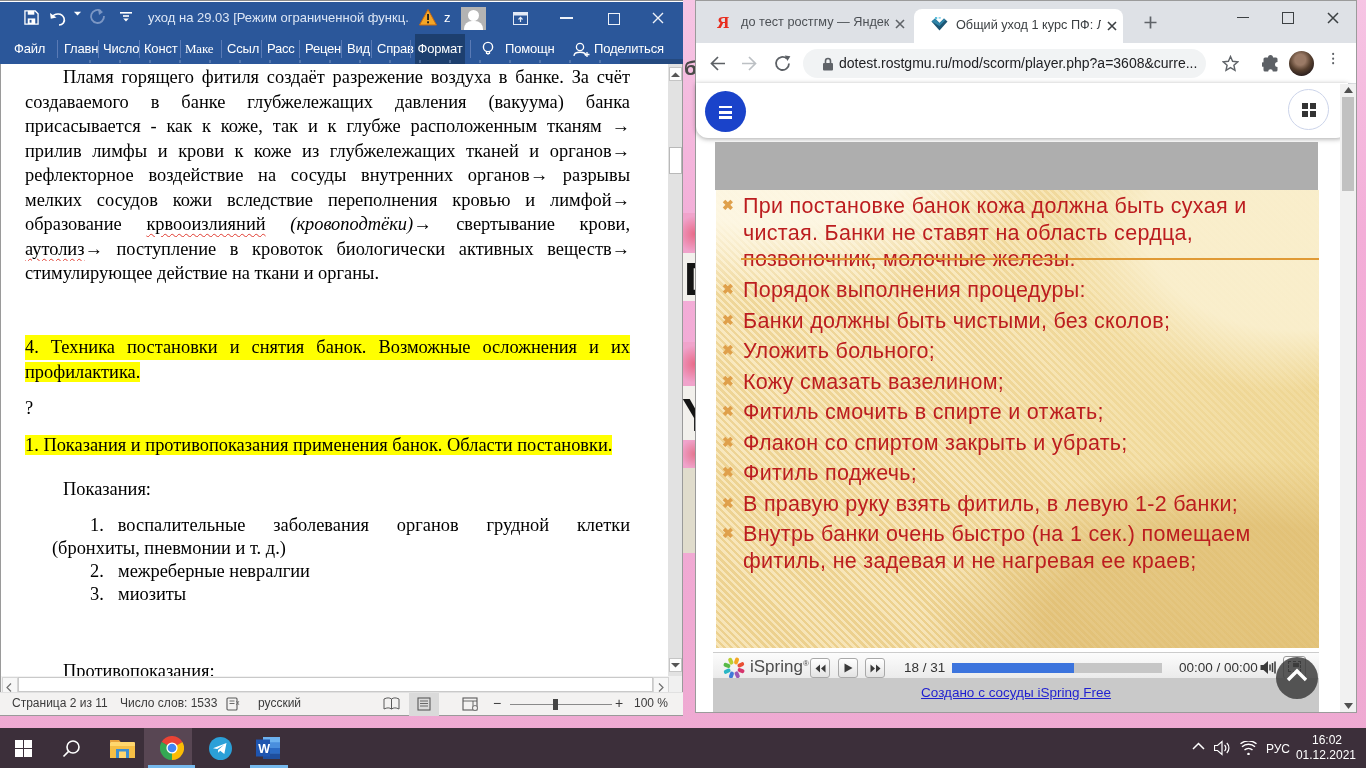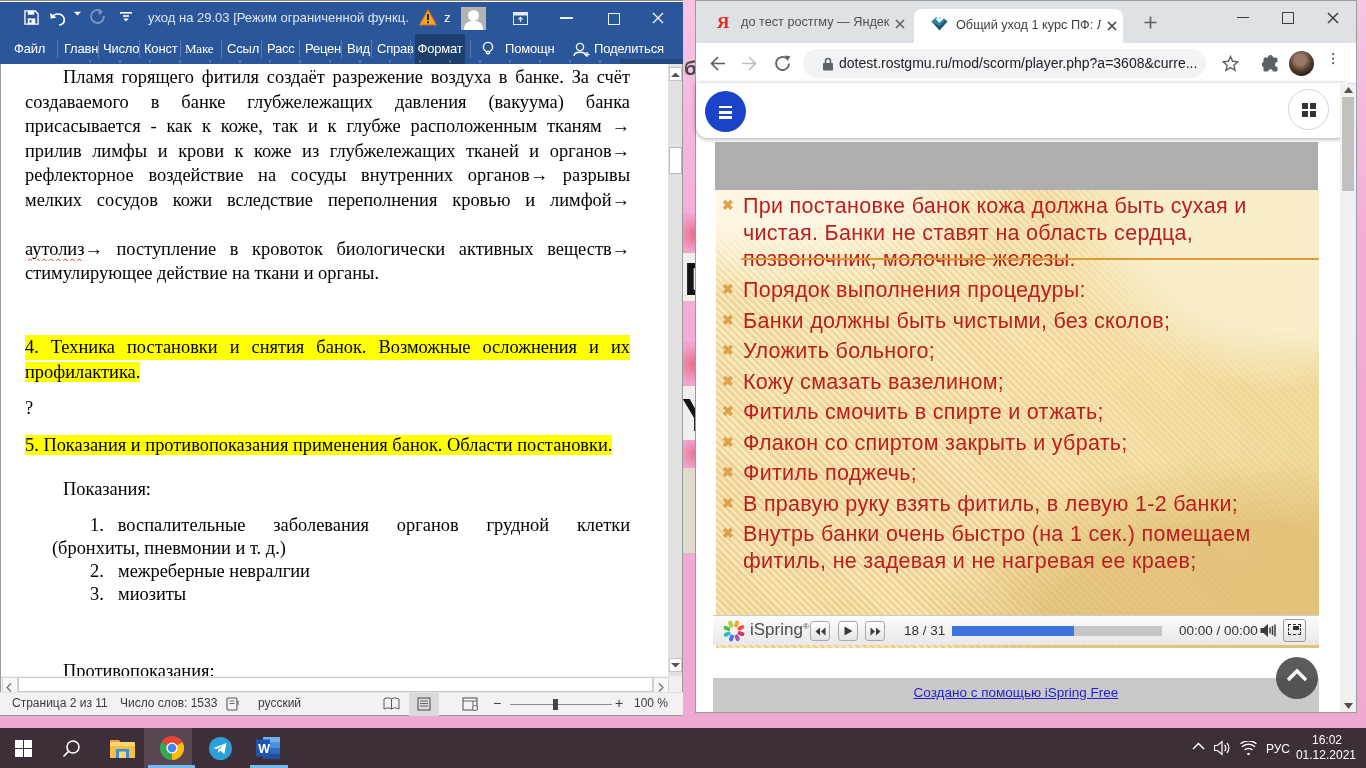--- a/index.html
+++ b/index.html
@@ -134,26 +134,27 @@
         </g>
       </svg>
     </div>
     <div id="wdoc">
       <div class="dline" style="top:1px;padding-left:38px;width:567px;">Пламя горящего фитиля создаёт разрежение воздуха в банке. За счёт</div>
       <div class="dline" style="top:25.5px">создаваемого в банке глубжележащих давления (вакуума) банка</div>
       <div class="dline" style="top:50.1px">присасывается - как к коже, так и к глубже расположенным тканям →</div>
       <div class="dline" style="top:74.6px">прилив лимфы и крови к коже из глубжележащих тканей и органов→</div>
       <div class="dline" style="top:123.7px">мелких сосудов кожи вследствие переполнения кровью и лимфой→</div>
       <div class="dline" style="top:99.2px">рефлекторное воздействие на сосуды внутренних органов→ разрывы</div>
+      <div class="dline" style="top:148.3px">образование <span class="sq">крвооизлияний</span> <i>(кровоподтёки)</i>→ свертывание крови,</div>
       <div class="dline" style="top:172.8px"><span class="sq">аутолиз</span>→ поступление в кровоток биологически активных веществ→</div>
       <div class="dpara" style="top:197.4px">стимулирующее действие на ткани и органы.</div>
       <div class="dline hl" style="top:271px">4. Техника постановки и снятия банок. Возможные осложнения и их</div>
       <div class="dpara" style="top:295.5px"><span class="hl">профилактика.</span></div>
       <div class="dpara" style="top:332px">?</div>
-      <div class="dpara" style="top:369px"><span class="hl">5. Показания и противопоказания применения банок. Области постановки.</span></div>
+      <div class="dpara" style="top:369px"><span class="hl">1. Показания и противопоказания применения банок. Области постановки.</span></div>
       <div class="dpara" style="top:413px;padding-left:38px;">Показания:</div>
       <div class="dline" style="top:450px;height:23px;line-height:23px;padding-left:65px;width:540px;"><span style="margin-right:14px;">1.</span>воспалительные заболевания органов грудной клетки</div>
       <div class="dpara" style="top:473px;left:52px;line-height:23px;">(бронхиты, пневмонии и т. д.)</div>
       <div class="dpara" style="top:496px;left:90px;line-height:23px;"><span class="num">2.</span>межреберные невралгии</div>
       <div class="dpara" style="top:519px;left:90px;line-height:23px;"><span class="num">3.</span>миозиты</div>
       <div class="dpara" style="top:595px;padding-left:38px;">Противопоказания:</div>
     </div>
 
     <div class="abs" style="left:668px;top:63px;width:15px;height:612px;background:#e2e2e2;">
       <div class="abs" style="left:1px;top:3px;width:13px;height:14px;background:#fdfdfd;border:1px solid #c5c5c5;box-sizing:border-box;">
@@ -337,21 +338,21 @@
         <div class="srow" style="top:300.5px;">
             <span class="sb">✖</span>
             <div class="st">В правую руку взять фитиль, в левую 1-2 банки;</div>
           </div>
         <div class="srow" style="top:331px;">
             <span class="sb">✖</span>
             <div class="st">Внутрь банки очень быстро (на 1 сек.) помещаем<br>фитиль, не задевая и не нагревая ее краев;</div>
           </div>
       </div>
 
-      <div class="abs" style="left:17px;top:531px;width:606px;height:30px;background:linear-gradient(#fcfcfc,#e8e8e8);border-top:1px solid #ccc;box-sizing:border-box;">
+      <div class="abs" style="left:17px;top:568px;width:606px;height:30px;background:linear-gradient(#fcfcfc,#e8e8e8);border-top:1px solid #ccc;box-sizing:border-box;">
         <svg class="abs" style="left:9px;top:3px" width="24" height="24" viewBox="0 0 24 24">
           <g transform="translate(12,12)">
             <rect x="-2" y="-11" width="4" height="7" rx="2" fill="#f5a623" transform="rotate(20)"></rect>
             <rect x="-2" y="-11" width="4" height="7" rx="2" fill="#e94f35" transform="rotate(65)"></rect>
             <rect x="-2" y="-11" width="4" height="7" rx="2" fill="#d6336c" transform="rotate(110)"></rect>
             <rect x="-2" y="-11" width="4" height="7" rx="2" fill="#9b59b6" transform="rotate(155)"></rect>
             <rect x="-2" y="-11" width="4" height="7" rx="2" fill="#3f7ad9" transform="rotate(200)"></rect>
             <rect x="-2" y="-11" width="4" height="7" rx="2" fill="#29b6c5" transform="rotate(245)"></rect>
             <rect x="-2" y="-11" width="4" height="7" rx="2" fill="#57b947" transform="rotate(290)"></rect>
             <rect x="-2" y="-11" width="4" height="7" rx="2" fill="#b9cf33" transform="rotate(335)"></rect>
@@ -376,21 +377,21 @@
             <path d="M0.5 5 h3 L8 1 V14 L3.5 10 h-3z" fill="#3a3a3a"></path>
             <path d="M10 4.5 v6 M12.5 3 v9 M15 1.5 v12" stroke="#3a3a3a" stroke-width="1.5"></path>
           </svg>
         <div class="abs" style="left:570px;top:3px;width:23px;height:23px;border:1px solid #9a9a9a;border-radius:3px;background:linear-gradient(#fdfdfd,#e2e2e2);box-sizing:border-box;">
           <div class="abs" style="left:4px;top:4px;width:13px;height:11px;border:1.6px dashed #2f2f2f;box-sizing:border-box;"></div>
           <div class="abs" style="left:9px;top:5.5px;width:6px;height:4.5px;background:#2f2f2f;"></div>
         </div>
       </div>
 
       <div class="abs" style="left:17px;top:594px;width:606px;height:34px;background:#c9c9c9;">
-        <div class="abs" style="left:0;top:7px;width:606px;text-align:center;font-size:13.5px;color:#1f1fd0;"><span style="text-decoration:underline;">Создано с помощью iSpring Free</span></div>
+        <div class="abs" style="left:0;top:7px;width:606px;text-align:center;font-size:13.5px;color:#1f1fd0;"><span style="text-decoration:underline;">Создано с сосуды iSpring Free</span></div>
       </div>
 
       <div class="abs" style="left:580px;top:573px;width:42px;height:42px;border-radius:50%;background:rgba(62,62,62,0.85);">
         <svg class="abs" style="left:10px;top:11px" width="22" height="14" viewBox="0 0 22 14">
             <path d="M2 12 L11 3 L20 12" fill="none" stroke="#fff" stroke-width="3.4"></path>
           </svg>
       </div>
     </div>
 
     <div class="abs" style="left:644px;top:83px;width:16px;height:628px;background:#f1f1f1;">

